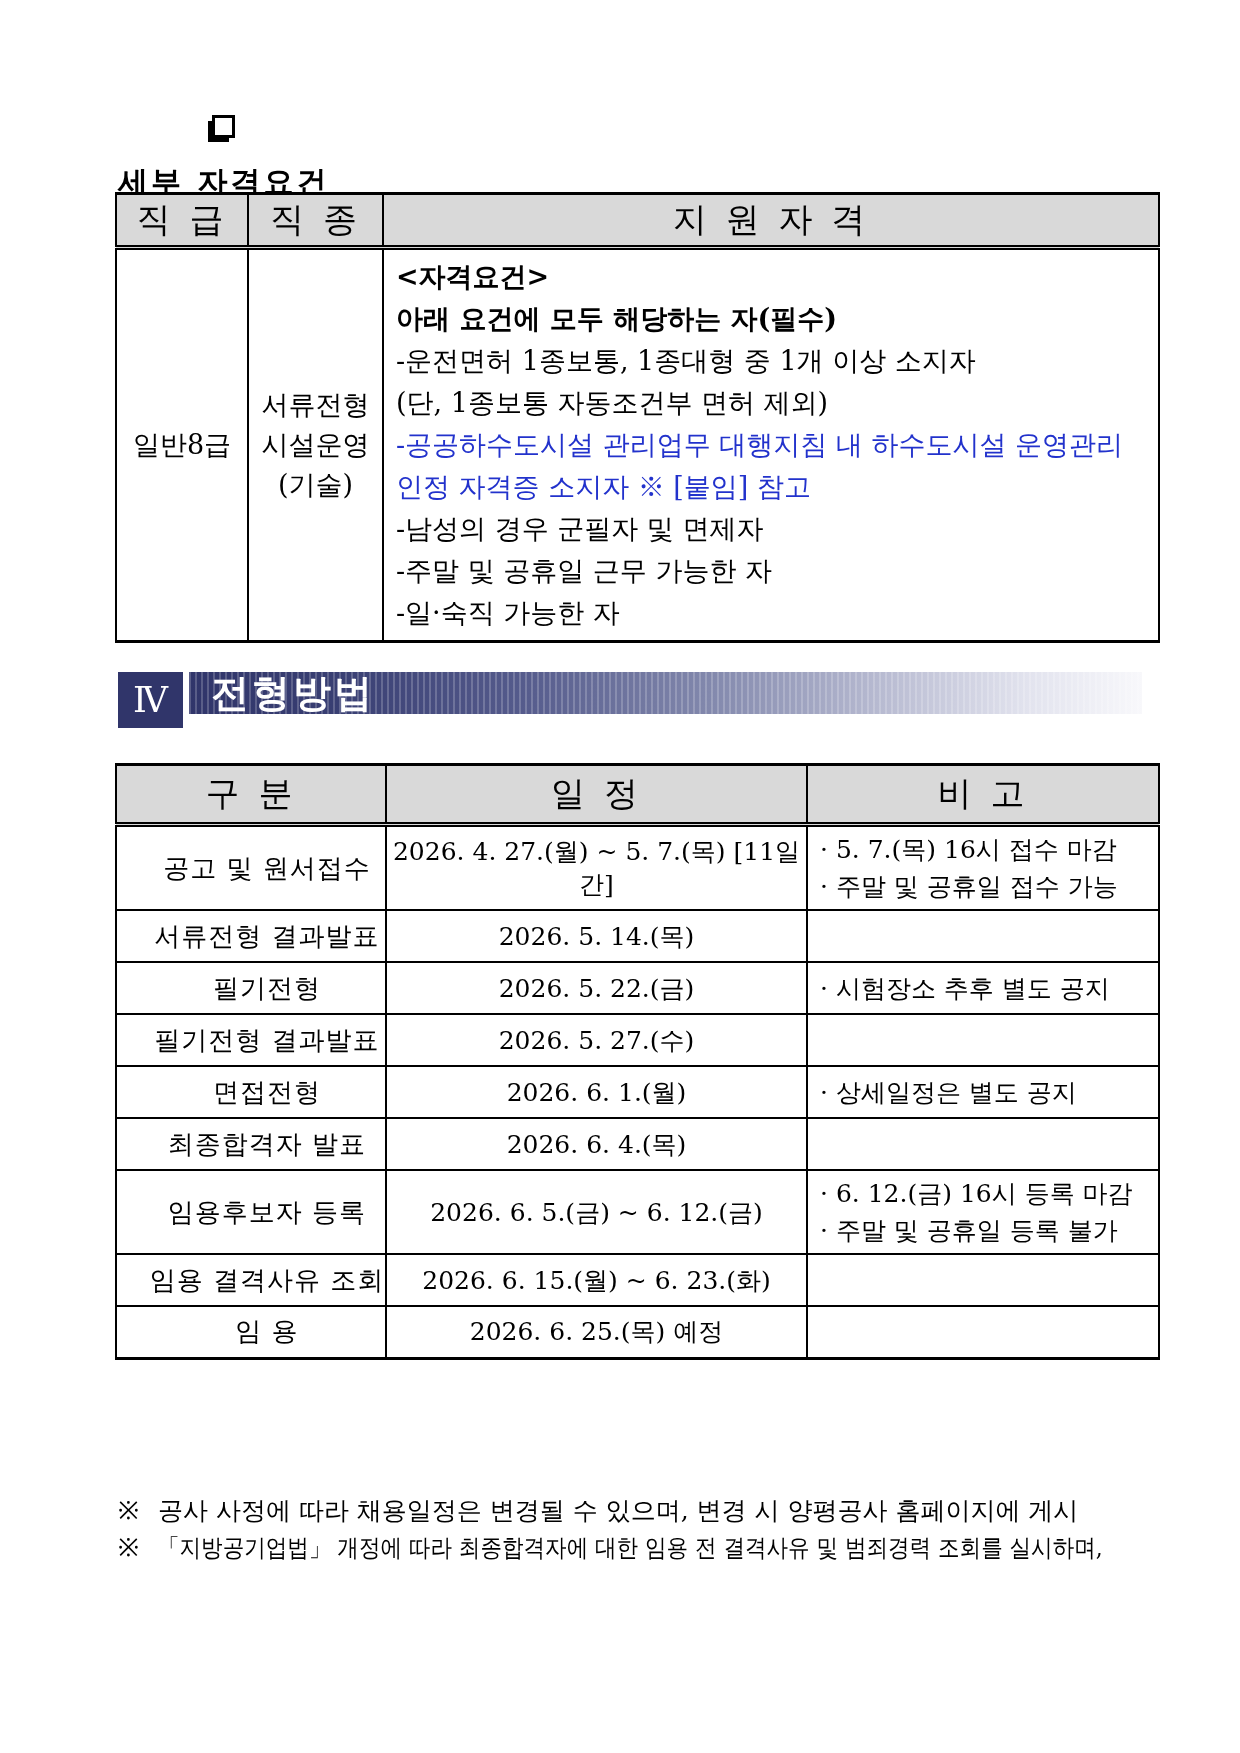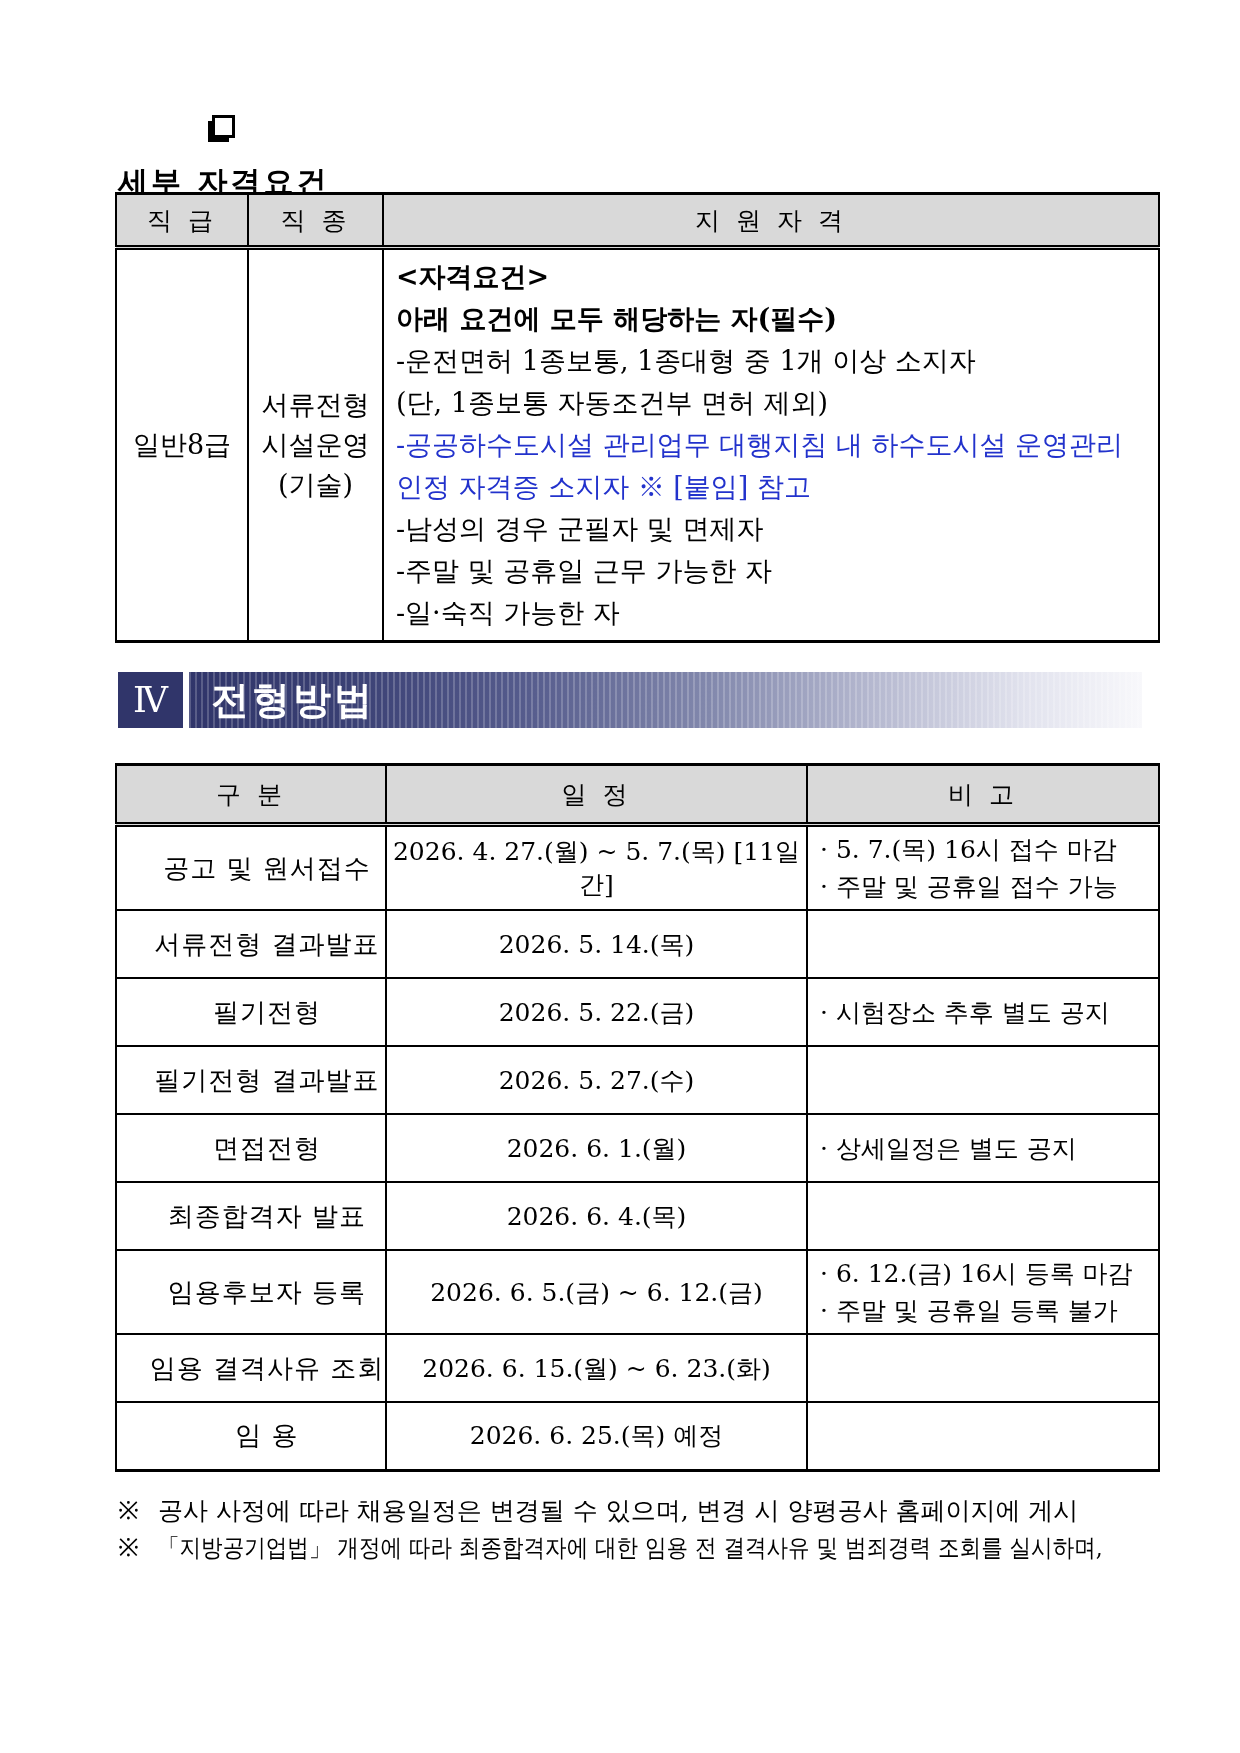--- a/index.html
+++ b/index.html
@@ -20,21 +20,21 @@
     box-shadow:-5px 5px 0 -1px #000; margin-top:3px; flex-shrink:0;
   }
   .heading-text { font-size:30px; font-weight:bold; letter-spacing:3px; }
 
   
   table { border-collapse:collapse; table-layout:fixed; }
   .doc-table { position:absolute; left:115px; width:1043px; border:2px solid #000; border-top:3.5px solid #000; border-bottom:3.5px solid #000; }
   .doc-table th, .doc-table td { border:2px solid #000; }
   .doc-table thead th {
     background:var(--header-bg,#d9d9d9);
-    font-weight:normal; font-size:25px; letter-spacing:4px;
+    font-weight:normal; font-size:34px; letter-spacing:4px;
     border-bottom:5px double #000;
     text-align:center; vertical-align:middle;
   }
 
   
   .qual-table { top:192px; }
   .qual-table thead th { height:54px; }
   .qual-table td { vertical-align:middle; }
   .cell-grade { text-align:center; font-size:27px; }
   .cell-job   { text-align:center; font-size:27px; line-height:40px; }
@@ -43,33 +43,33 @@
   .req-line.blue { color:var(--blue,#2232cc); }
 
   
   .section-bar { position:absolute; left:118px; top:672px; width:1024px; height:56px; display:flex; }
   .numeral-box {
     width:65px; height:56px; background:var(--navy,#30356a);
     color:#fff; font-size:35px; display:flex; align-items:center; justify-content:center;
     font-family:"DejaVu Serif","Liberation Serif",serif; flex-shrink:0;
   }
   .bar-gradient {
-    flex:1; margin-left:6px; height:56px;
+    flex:1; margin-left:6px; height:42px;
     background:
       repeating-linear-gradient(90deg, rgba(255,255,255,0.20) 0 2px, rgba(255,255,255,0) 2px 6px),
       linear-gradient(90deg, #30356a 0%, #383e72 15%, #555b8c 35%, #8389ad 55%, #b6b9d0 72%, #e2e3ee 88%, #f8f8fb 100%);
     display:flex; align-items:center; padding-left:22px;
     color:#fff; font-family:"DejaVu Sans","Liberation Sans",sans-serif;
     font-weight:bold; font-size:38px; letter-spacing:3px;
   }
 
   
   .schedule-table { top:763px; }
   .schedule-table thead th { height:60px; }
-  .schedule-table tbody tr { height:68px; }
+  .schedule-table tbody tr { height:52px; }
   .schedule-table tbody tr.tall { height:84px; }
   .schedule-table td { vertical-align:middle; }
   .cell-cat  { text-align:center; font-size:26px; letter-spacing:1px;padding-left:32px; }
   .cell-date { text-align:center; font-size:25px; }
   .cell-note { text-align:left; padding:4px 6px 4px 12px; font-size:25px; line-height:37px; }
 
   
   .footnotes { position:absolute; left:118px; top:1492px; width:1060px; }
   .fn-line { display:flex; align-items:flex-start; font-size:25px; line-height:37px; }
   .fn-marker { width:40px; flex-shrink:0; }

